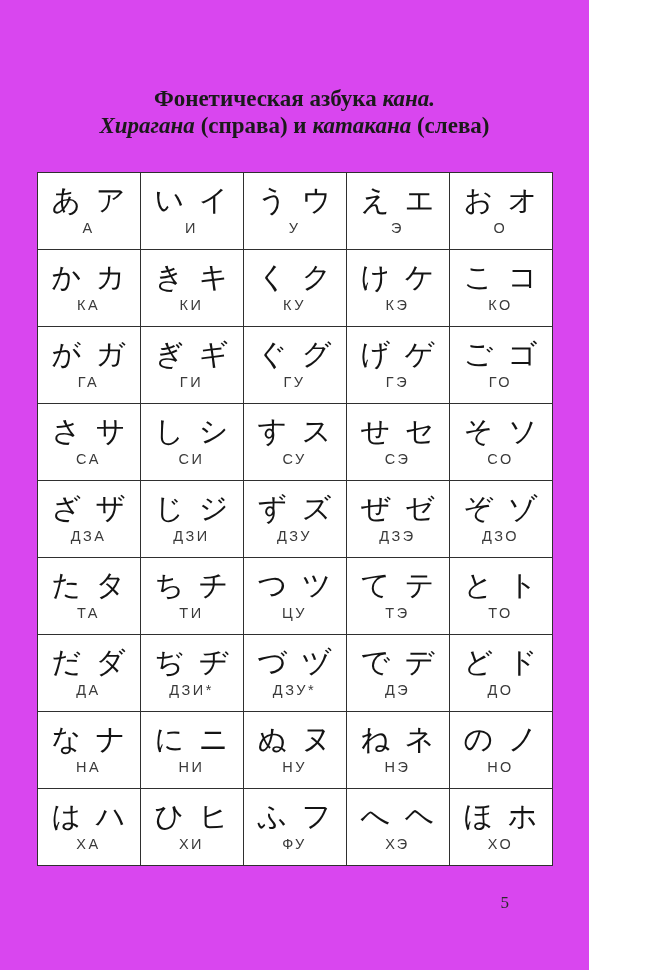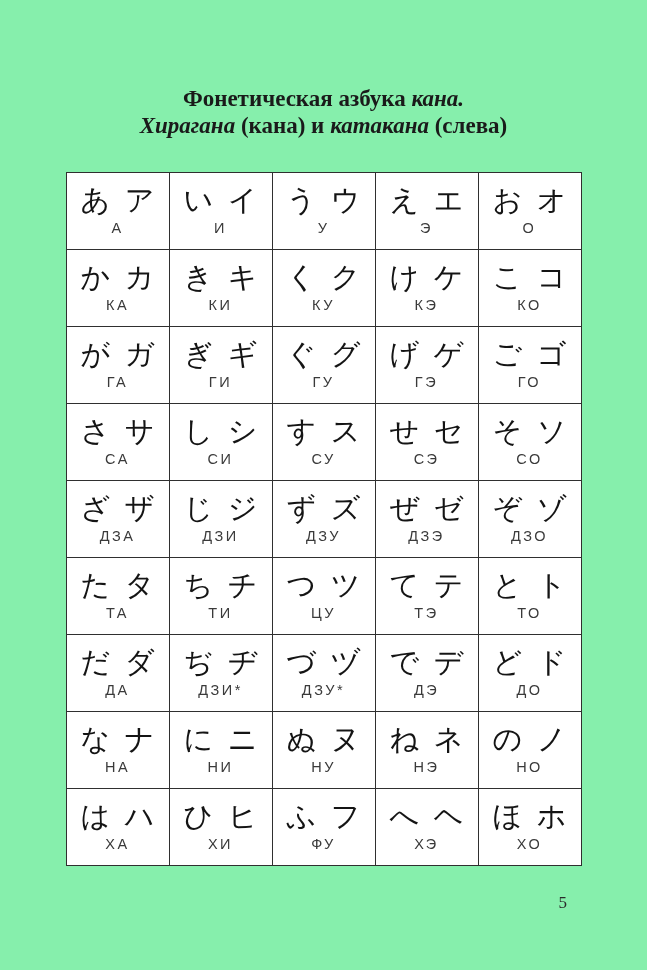--- a/index.html
+++ b/index.html
@@ -2,23 +2,23 @@
 <html><head>
 <meta charset="utf-8">
 <style>
   html, body {
     margin: 0;
     padding: 0;
     background: #ffffff;
   }
   .page {
     position: relative;
-    width: 647px;
+    width: 589px;
     height: 970px;
-    background: #86efac;
+    background: #d946ef;
     overflow: hidden;
     font-family: "Liberation Serif", serif;
     color: #1a1a1a;
   }
   .title {
     margin: 0;
     padding-top: 85px;
     text-align: center;
     font-family: "Liberation Serif", serif;
     font-weight: bold;
@@ -71,21 +71,21 @@
     color: #2a2a2a;
   }
 </style>
 </head>
 <body>
 
 <div class="page">
 
   <div class="title">
     <div><span>Фонетическая азбука </span><span class="ital">кана.</span></div>
-    <div><span class="ital">Хирагана</span><span> (кана) и </span><span class="ital">катакана</span><span> (слева)</span></div>
+    <div><span class="ital">Хирагана</span><span> (справа) и </span><span class="ital">катакана</span><span> (слева)</span></div>
   </div>
 
   <div class="kana-table-wrap">
     <table class="kana-table">
       <tbody>
           <tr>
             <td>
               <div class="kana-line">
                 <span>あ</span>
                 <span>ア</span>

